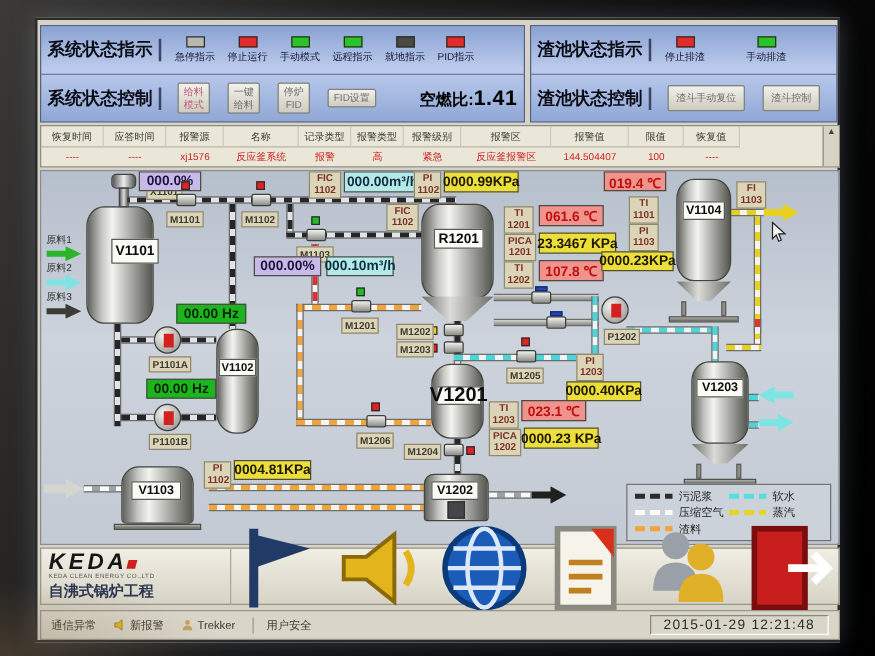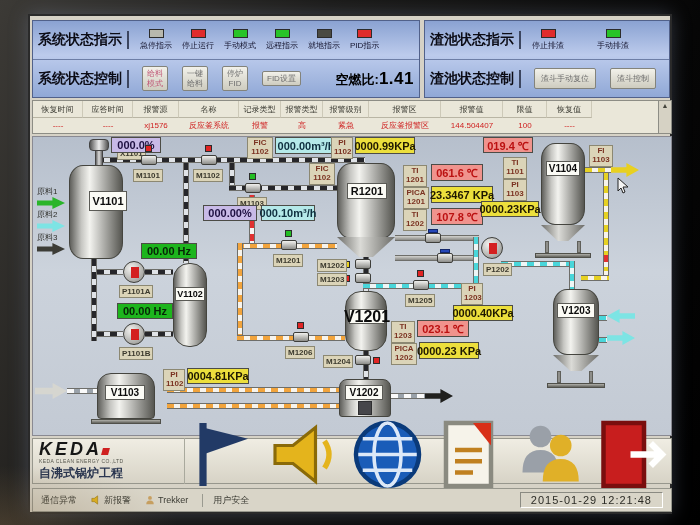--- a/index.html
+++ b/index.html
@@ -390,20 +390,42 @@
 
     <div class="vessel v-round" style="left:520px;top:152px;width:46px;height:66px"></div>
     <div class="cone" style="left:520px;top:218px;width:46px;height:16px"></div>
     <div class="leg" style="left:524px;top:234px;height:12px"></div>
     <div class="leg" style="left:556px;top:234px;height:12px"></div>
     <div class="vbase" style="left:514px;top:246px;width:58px"></div>
     <div class="plate" style="left:524px;top:166px;width:38px;height:15px;font-size:10px">V1203</div>
     <div class="arrow a-cyn flipx" style="left:574px;top:172px;width:28px;height:14px"></div>
     <div class="arrow a-cyn" style="left:574px;top:194px;width:28px;height:14px"></div>
 
+    <div class="legend">
+      <span class="litem">
+            <span class="dash" style="background: repeating-linear-gradient(90deg, rgb(44, 44, 44) 0px, rgb(44, 44, 44) 8px, transparent 8px, transparent 12px);"></span>
+            <span>污泥浆</span>
+          </span>
+      <span class="litem">
+            <span class="dash" style="background: repeating-linear-gradient(90deg, rgb(84, 222, 222) 0px, rgb(84, 222, 222) 8px, transparent 8px, transparent 12px);"></span>
+            <span>软水</span>
+          </span>
+      <span class="litem">
+            <span class="dash" style="background: repeating-linear-gradient(90deg, rgb(250, 250, 250) 0px, rgb(250, 250, 250) 8px, transparent 8px, transparent 12px);"></span>
+            <span>压缩空气</span>
+          </span>
+      <span class="litem">
+            <span class="dash" style="background: repeating-linear-gradient(90deg, rgb(232, 212, 34) 0px, rgb(232, 212, 34) 8px, transparent 8px, transparent 12px);"></span>
+            <span>蒸汽</span>
+          </span>
+      <span class="litem">
+            <span class="dash" style="background: repeating-linear-gradient(90deg, rgb(242, 164, 60) 0px, rgb(242, 164, 60) 8px, transparent 8px, transparent 12px);"></span>
+            <span>渣料</span>
+          </span>
+    </div>
 
     <svg class="cursor" style="left:584px;top:40px" viewBox="0 0 12 18">
       <polygon points="1,1 1,14 4,11 6,16 8,15 6,10 11,10" fill="#f4f4f4" stroke="#222" stroke-width="1"></polygon>
     </svg>
   </div>
 
   <div class="tbar">
     <div class="brand">
       <div class="k"><span>KEDA</span><i></i></div>
       <div class="s">KEDA CLEAN ENERGY CO.,LTD</div>

